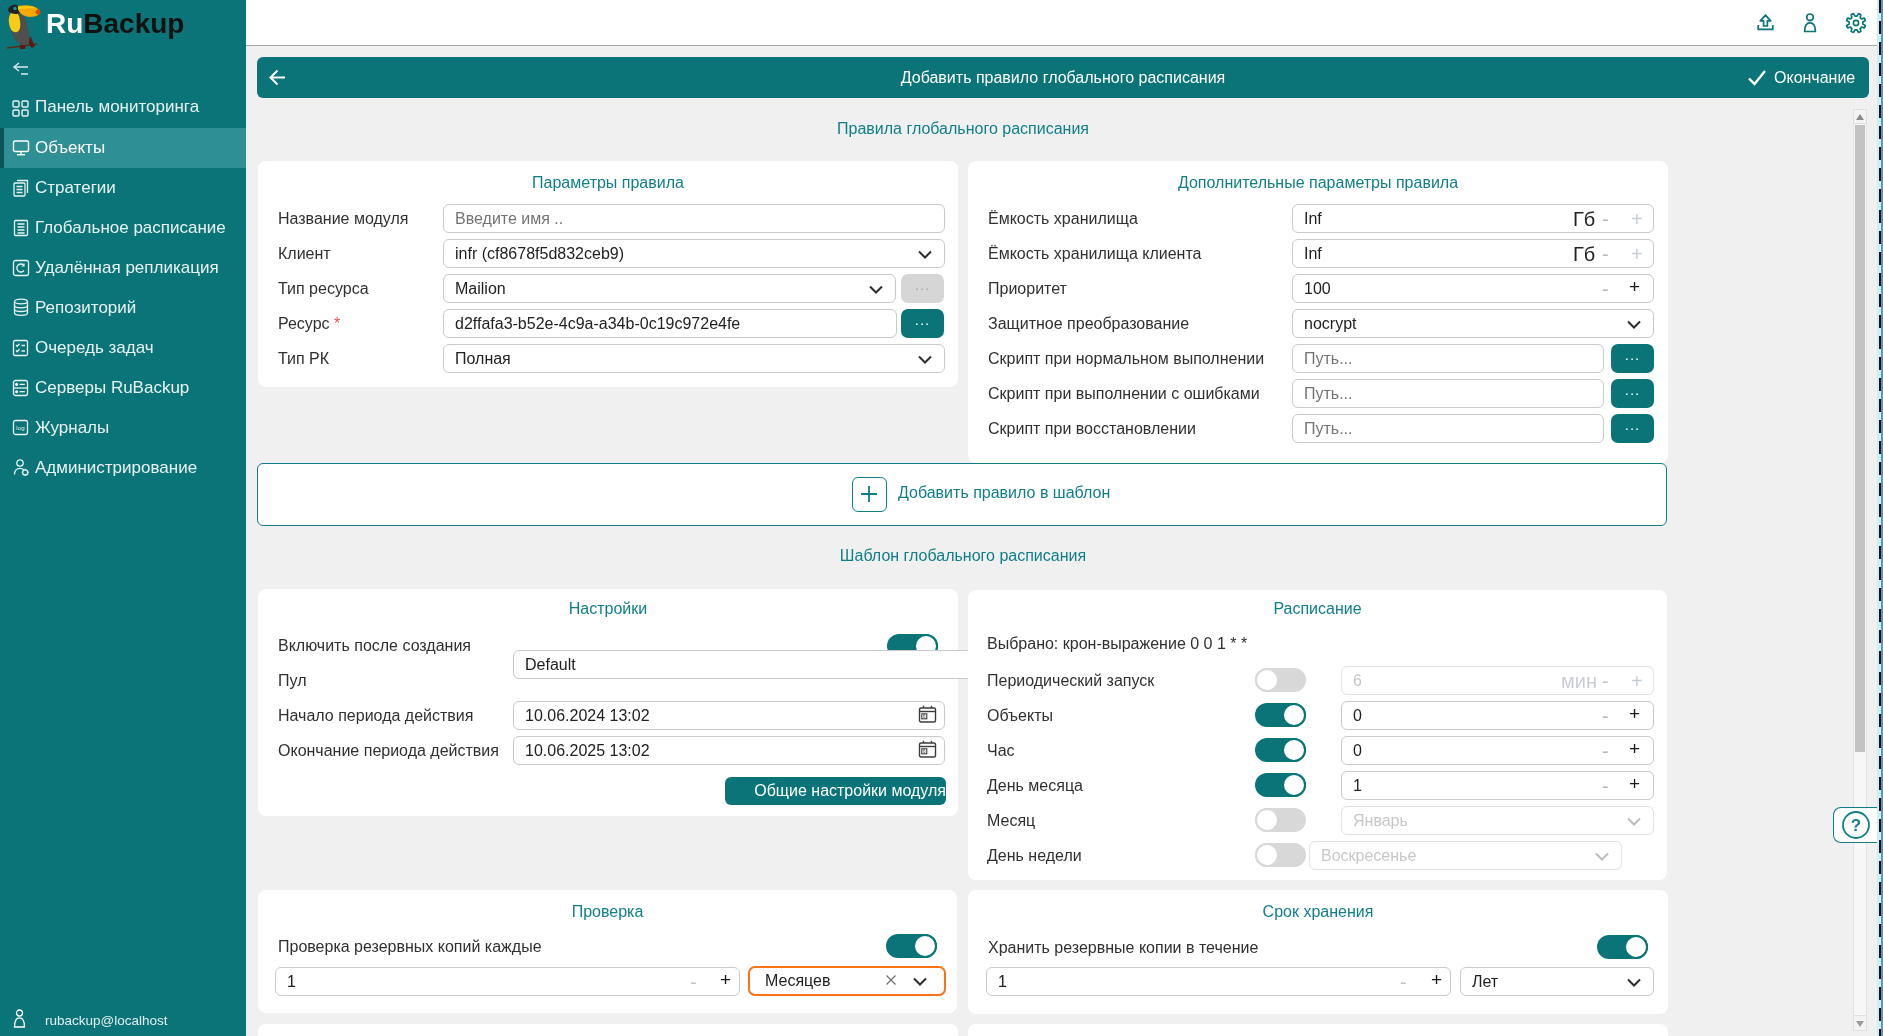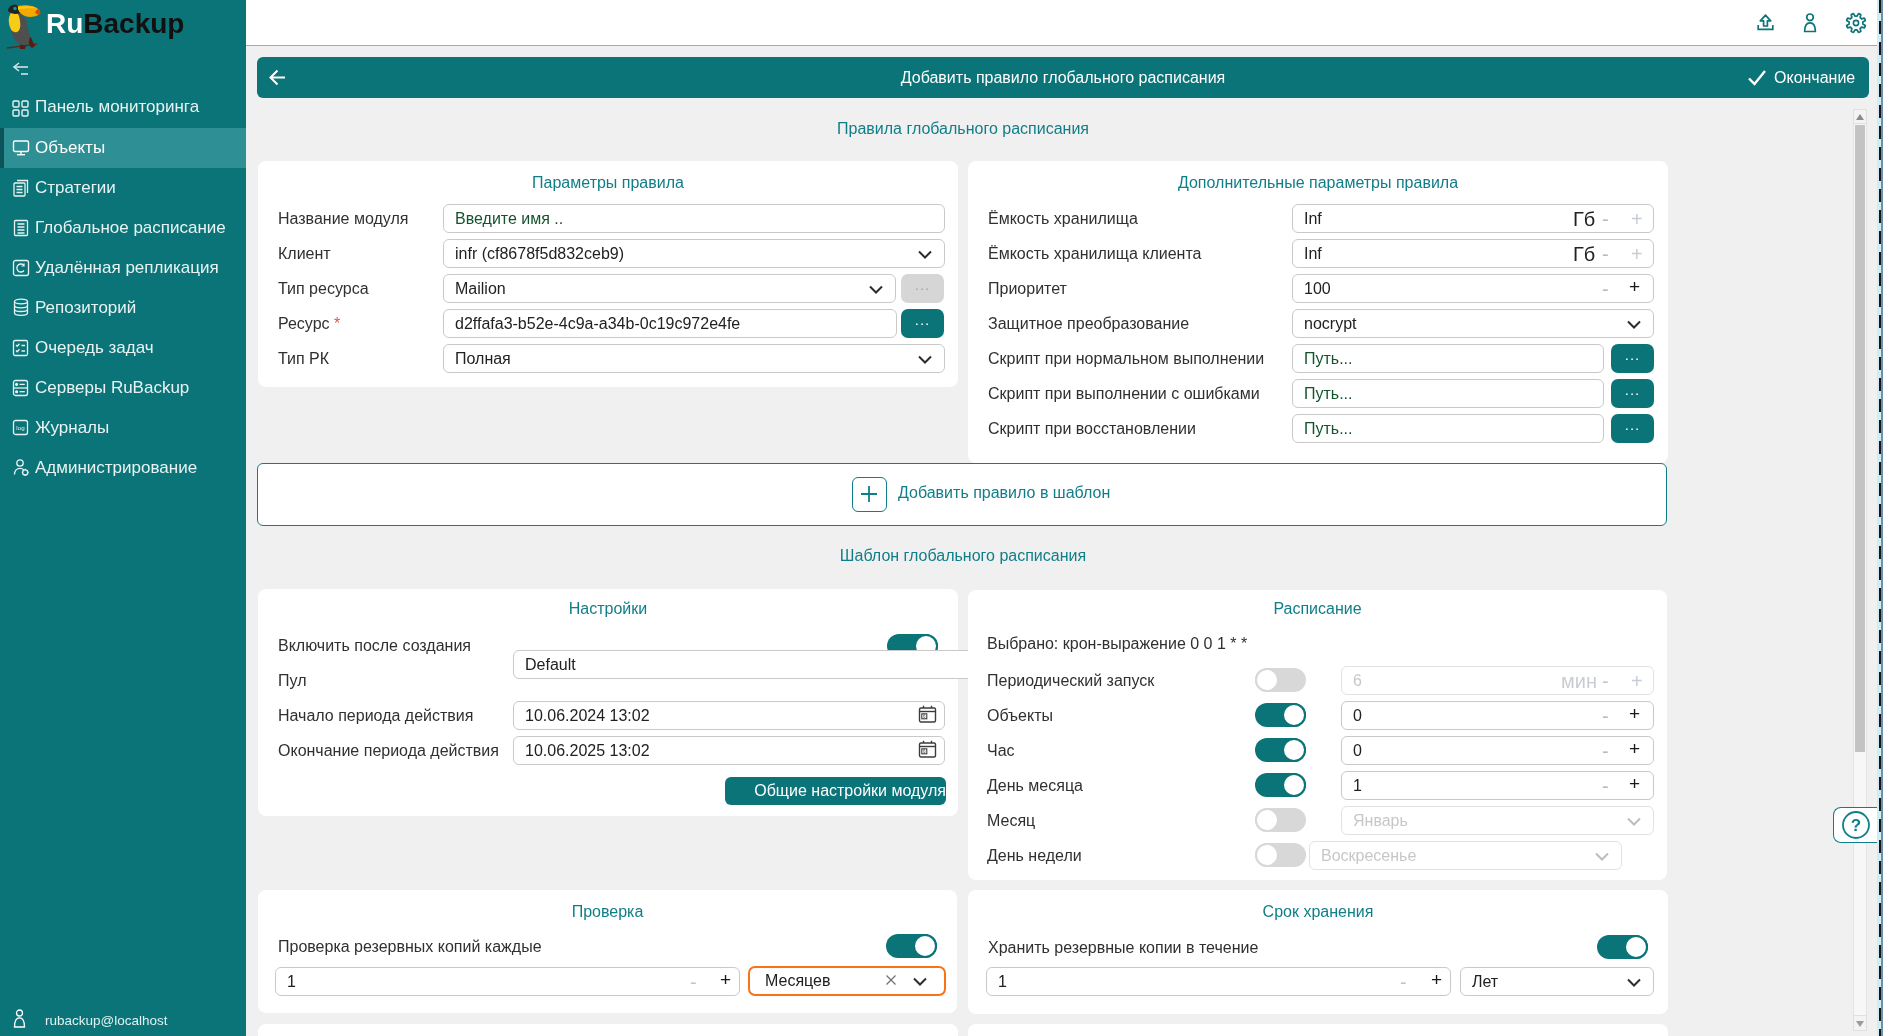--- a/index.html
+++ b/index.html
@@ -1,21 +1,21 @@
 <!DOCTYPE html>
 <html><head><meta charset="utf-8"><style>
 *{box-sizing:border-box;margin:0;padding:0}
 body{width:1883px;height:1036px;overflow:hidden;font-family:"Liberation Sans",sans-serif;background:#f0f0f0;position:relative}
 .a{position:absolute}
 .card{position:absolute;background:#fff;border-radius:8px}
 .ct{position:absolute;color:#0f7e88;font-size:16px;text-align:center}
 .lbl{position:absolute;font-size:16px;color:#303030;line-height:29px;white-space:nowrap}
 .inp{position:absolute;height:29px;border:1px solid #c9c9c9;border-radius:6px;background:#fff;font-size:16px;color:#212121;line-height:27px;padding-left:11px;white-space:nowrap}
 .inp.dis{border-color:#e2e2e2;color:#c7c7c7}
-.ph{color:#14532d}
+.ph{color:#737373}
 .chev{position:absolute;width:14px;height:9px}
 .tbtn{position:absolute;width:43px;height:29px;border-radius:7px;background:#0b7478;color:#fff;text-align:center;line-height:22px;font-size:15px;letter-spacing:1px}
 .tog{position:absolute;width:51px;height:24px;border-radius:12px}
 .tog .kn{position:absolute;top:0;width:24px;height:24px;border-radius:50%;background:#fff}
 .tog.on{background:#0b7478}
 .tog.on .kn{right:0;border:2px solid #0b7478}
 .tog.off{background:#d8d8d8}
 .tog.off .kn{left:0;border:2px solid #d8d8d8}
 .adq{position:absolute;font-size:20px;color:#b9b9b9}
 .mi{position:absolute;left:12px}

